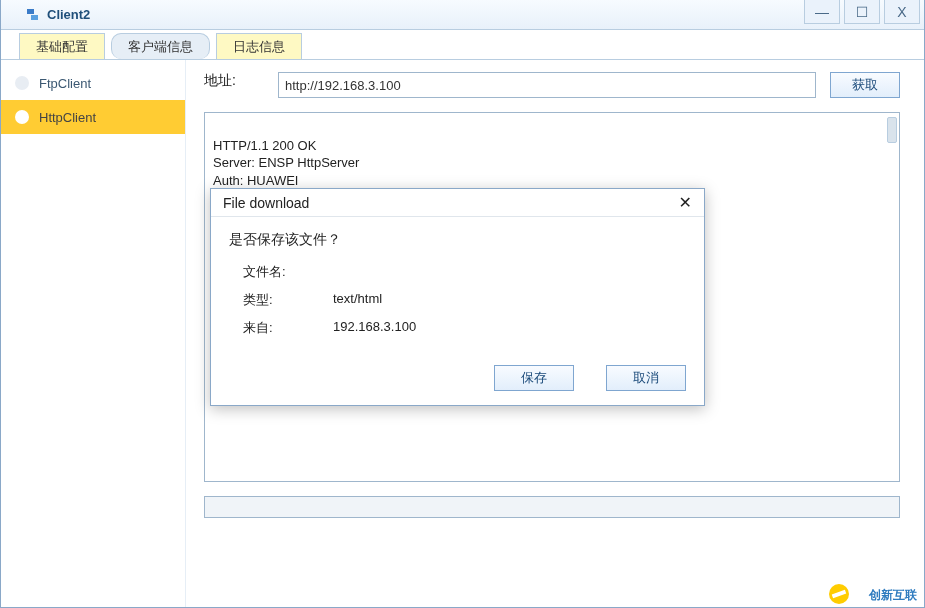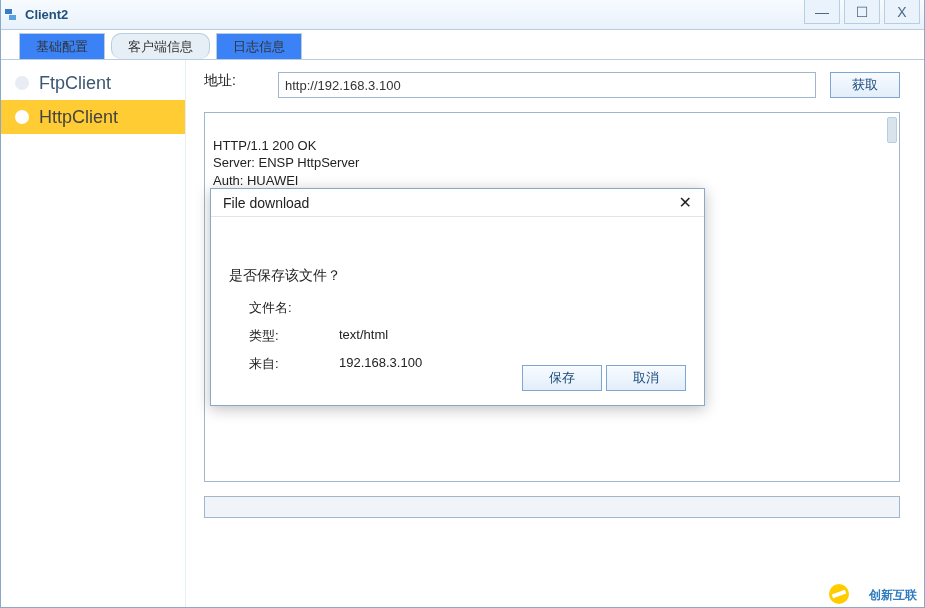--- a/index.html
+++ b/index.html
@@ -1,50 +1,50 @@
 <!DOCTYPE html>
 <html><head>
 <meta charset="utf-8">
 <style>
   * { box-sizing: border-box; font-family: "Microsoft YaHei", "SimSun", Arial, sans-serif; }
   body { margin: 0; background: #fff; width: 925px; height: 608px; overflow: hidden; position: relative; }
   .window { width: 925px; height: 608px; border: 1px solid #8aa8c8; border-top: none; display: flex; flex-direction: column; }
-  .titlebar { height: 30px; background: linear-gradient(#f7fbff,#e8f1fa); border-bottom: 1px solid #b8cde0; display: flex; align-items: center; padding: 0 0 0 2px; position: relative; }
+  .titlebar { height: 30px; background: linear-gradient(#f7fbff,#e8f1fa); border-bottom: 1px solid #b8cde0; display: flex; align-items: center; padding: 0 0 0 24px; position: relative; }
   .titlebar .app-title { font-size: 13px; color: #1f4f7a; font-weight: bold; margin-left: 4px; }
   .title-buttons { position: absolute; right: 0; top: 0; display: flex; height: 30px; }
   .title-btn { width: 36px; height: 24px; border: 1px solid #b8cde0; border-top:none; background:#eaf2fb; margin-left: 4px; display:flex; align-items:center; justify-content:center; font-size:14px; color:#4a6a88; }
   .title-btn.close { margin-right: 4px; }
   .app-icon { width:18px; height:18px; display:inline-block; }
   .tabs-row { height: 30px; display: flex; align-items: flex-end; padding-left: 18px; border-bottom: 1px solid #b8cde0; background: #fff; }
-  .tab { height: 26px; padding: 0 16px; border: 1px solid #b8cde0; border-bottom: none; margin-right: 6px; background:#3b82f6; font-size:13px; color:#333; display:flex; align-items:center; }
+  .tab { height: 26px; padding: 0 16px; border: 1px solid #b8cde0; border-bottom: none; margin-right: 6px; background:#fef9c3; font-size:13px; color:#333; display:flex; align-items:center; }
   .tab.active { background:#e6eef6;border-radius:10px; }
   .body-area { flex:1; display:flex; border-top:none; }
   .sidebar { width:185px; background:#fff; border-right:1px solid #e6eef6; padding-top:6px; }
-  .side-item { height:34px; display:flex; align-items:center; padding-left:14px; font-size:18px; color:#3b5872; }
+  .side-item { height:34px; display:flex; align-items:center; padding-left:14px; font-size:13px; color:#3b5872; }
   .side-item.selected { background:#ffcc33; color:#444; }
   .side-dot { width:14px; height:14px; border-radius:50%; background:#e8edf3; margin-right:10px; }
   .side-item.selected .side-dot{ background:#fff; }
   .content { flex:1; padding:12px 24px 12px 18px; position:relative; }
   .row1 { display:flex; gap:14px; }
   .lbl { font-size:14px; color:#222; width:60px; }
   .addr-input { flex:1; height:26px; border:1px solid #9fb6cc; padding:2px 6px; font-size:13px; color:#333; background:#fff; }
   .btn { height:26px; min-width:70px; border:1px solid #7fa6d0; background:linear-gradient(#f8fbff,#e2eefb); font-size:13px; color:#1a4a7a; display:flex; align-items:center; justify-content:center; padding:0 10px; }
   .response-box { margin-top:14px; height:370px; border:1px solid #9fb6cc; padding:6px 8px; font-size:13px; color:#222; background:#fff; position:relative; overflow:hidden; white-space:pre-line; line-height:1.35; }
   .scrollbar-thumb { position:absolute; right:2px; top:4px; width:10px; height:26px; background:#d9e3ec; border:1px solid #b8cde0; border-radius:2px; }
   .progress-bar { margin-top:14px; height:22px; border:1px solid #9fb6cc; background:#f0f4f8; }
   
   .dialog { position:absolute; left:210px; top:188px; width:495px; height:218px; background:#fff; border:1px solid #8aa8c8; box-shadow:0 3px 14px rgba(0,0,0,0.25); z-index:10; }
   .dlg-title { height:28px; display:flex; align-items:center; justify-content:space-between; padding:0 8px 0 12px; border-bottom:1px solid #e0e6ec; font-size:14px; color:#222; }
   .dlg-close { font-size:16px; color:#222; cursor:pointer; padding:0 4px; }
   .dlg-body { padding:14px 18px 10px 18px; font-size:14px; color:#222; }
-  .dlg-q { margin-bottom:14px;margin-top:36px; }
-  .dlg-grid { margin-left:20px; font-size:13px; }
+  .dlg-q { margin-bottom:14px; }
+  .dlg-grid { margin-left:14px; font-size:13px; }
   .dlg-grid .r { display:flex; margin-bottom:10px; }
   .dlg-grid .k { width:90px; }
-  .dlg-btns { position:absolute; right:18px; bottom:14px; display:flex; gap:4px; }
+  .dlg-btns { position:absolute; right:18px; bottom:14px; display:flex; gap:32px; }
   .dlg-btns .btn { min-width:80px; }
   
   .watermark { position:absolute; right:8px; bottom:4px; font-size:12px; color:#2e7bbf; display:flex; align-items:flex-end; gap:20px; z-index:20; font-weight:600; }
   .wm-ico { width:20px; height:20px; border-radius:50%; background:#ffcc00; position:relative; }
   .wm-ico::after{content:"";position:absolute;left:3px;top:8px;width:14px;height:4px;background:#fff;transform:rotate(-20deg);}
 </style>
 </head>
 <body>
 
 <div class="window">

